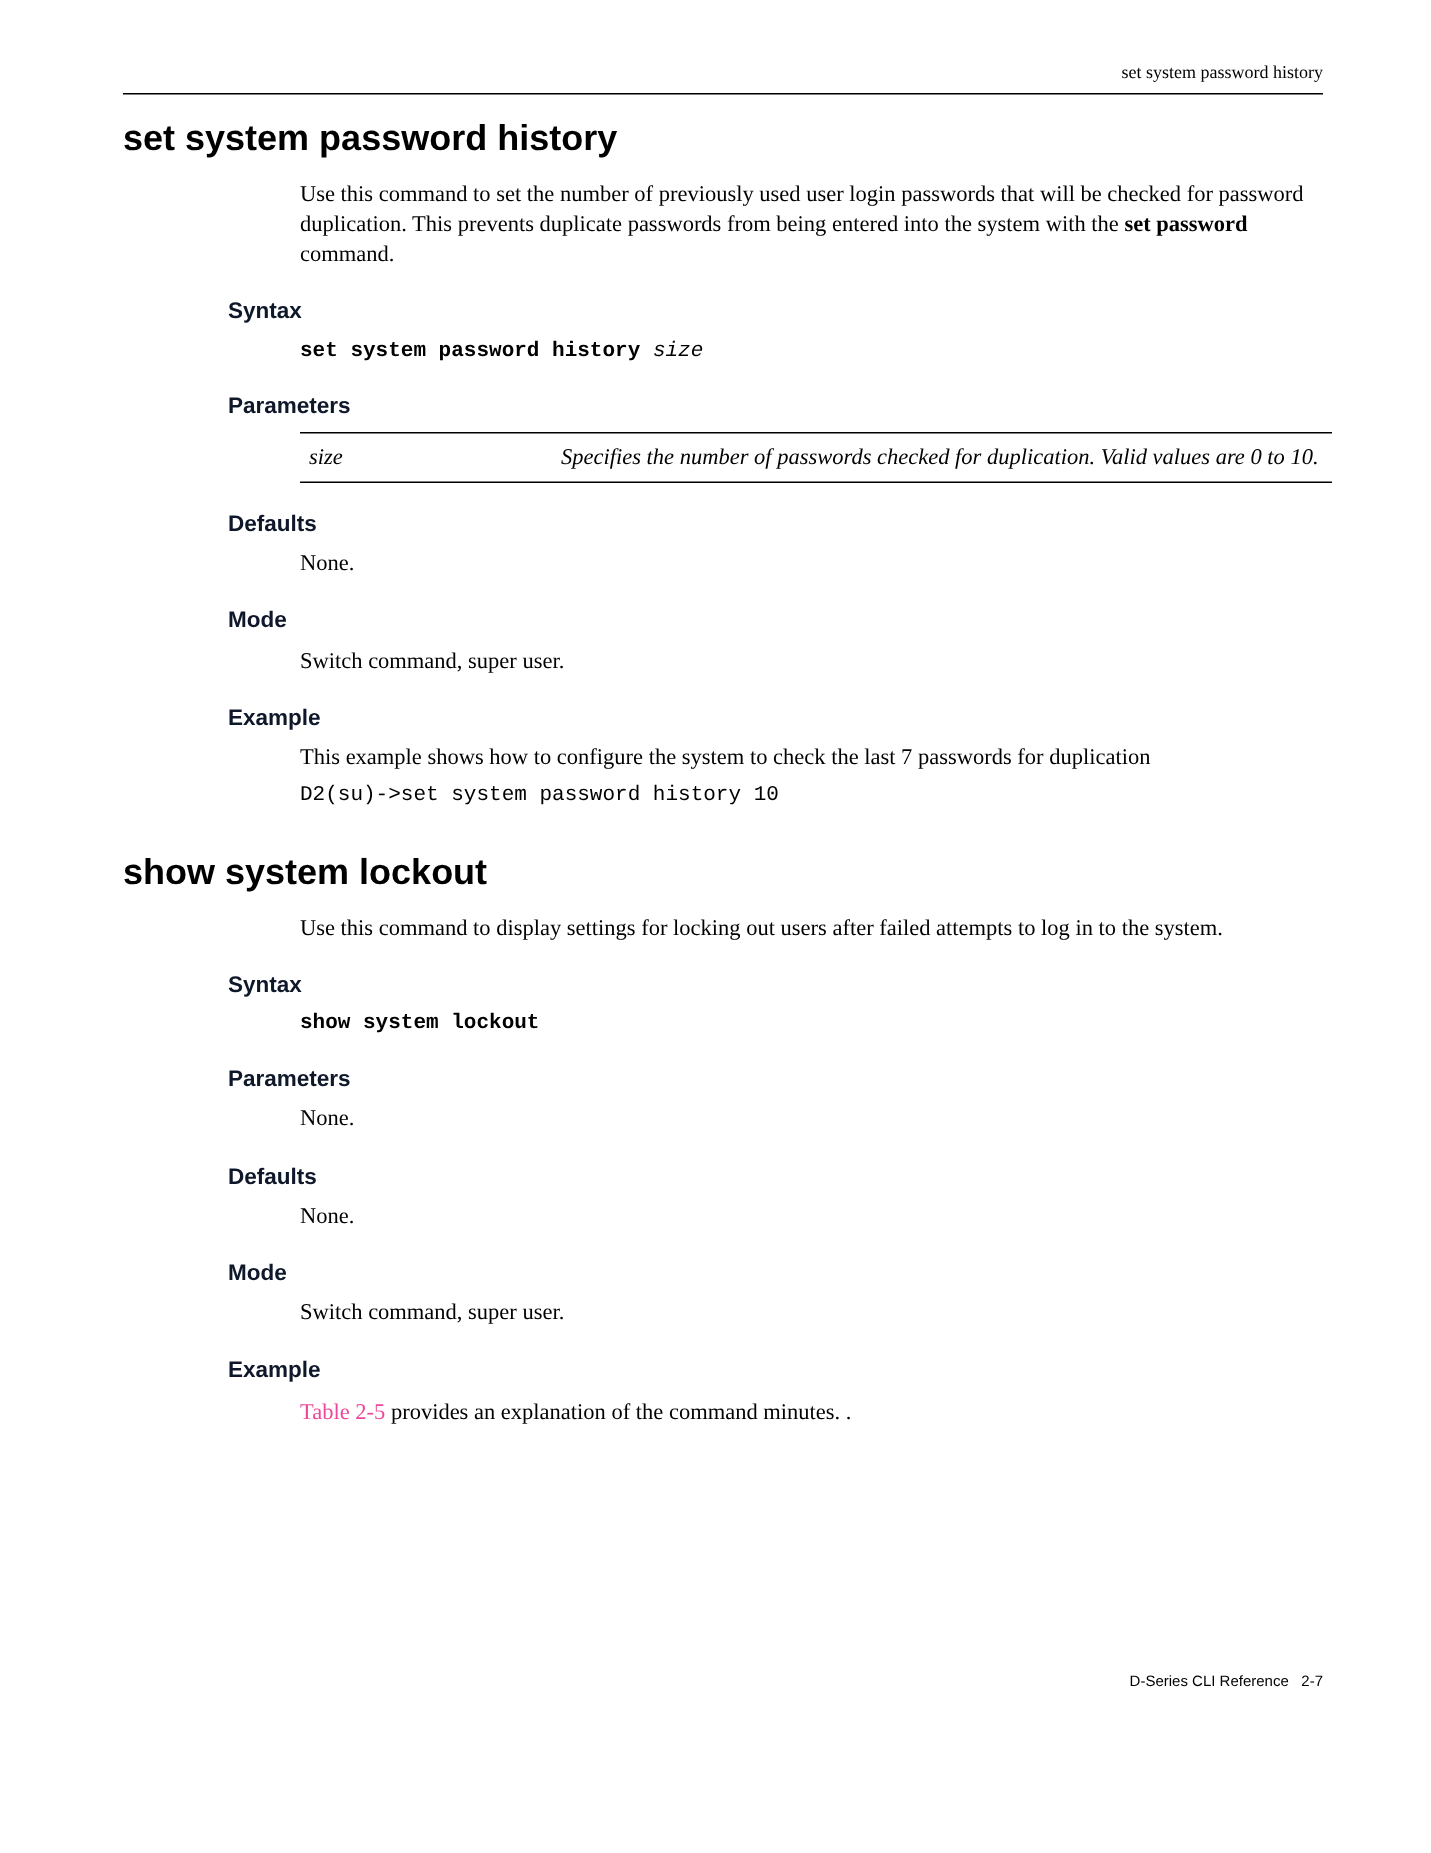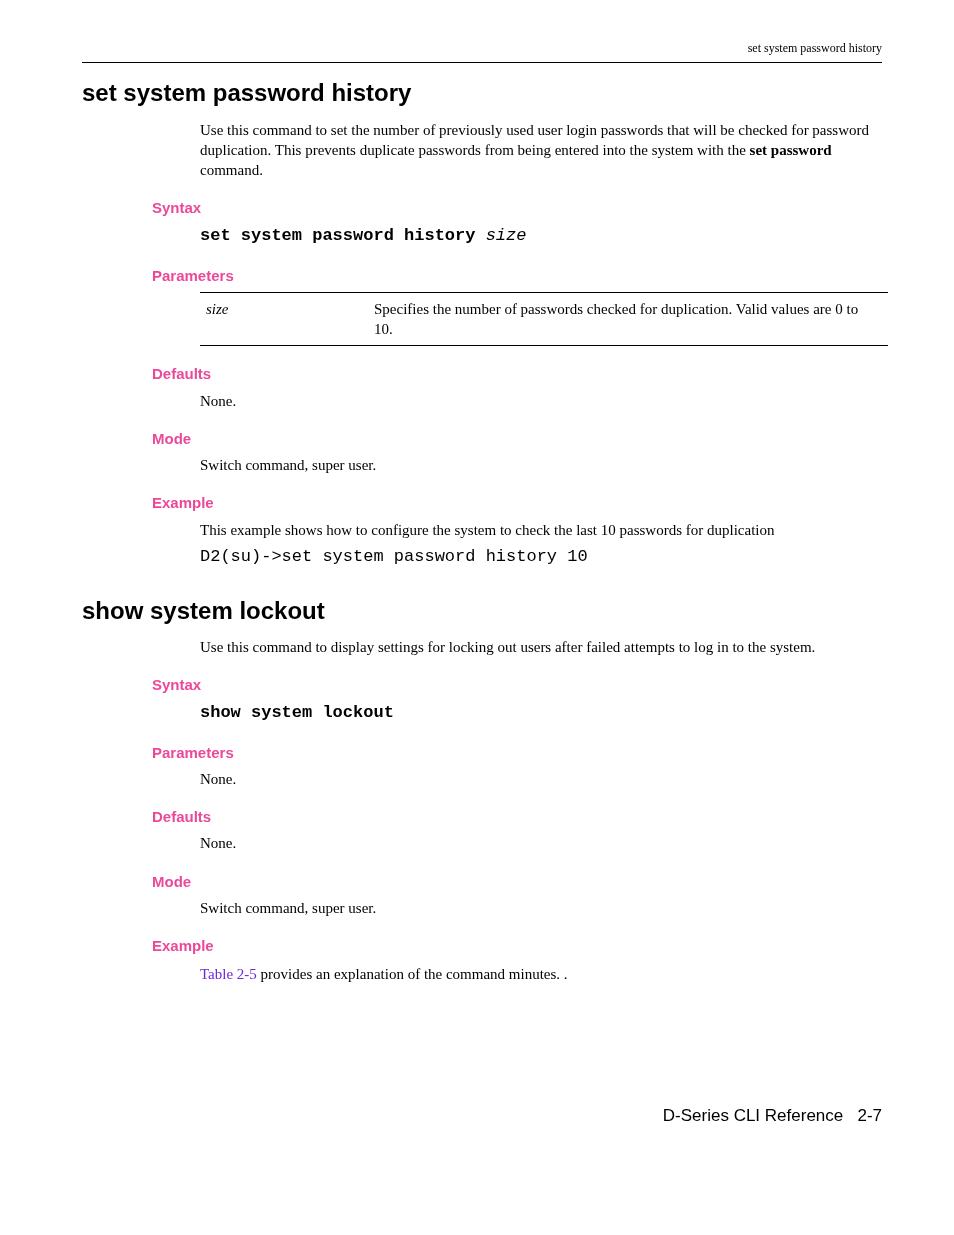--- a/index.html
+++ b/index.html
@@ -35,58 +35,59 @@
     font-size: 24px;
     color: #000;
     margin: 10px 0 10px 0;
   }
   .body-indent {
     margin-left: 118px;
   }
   .h2 {
     font-family: Helvetica, Arial, sans-serif;
     font-weight: bold;
-    color: #ec4899;
+    color: #0f172a;
     font-size: 15px;
     margin: 18px 0 6px 70px;
   }
   .code {
     font-family: "Courier New", Courier, monospace;
-    font-size: 17px;
+    font-size: 14px;
     white-space: pre;
   }
   .code-ital {
     font-style: italic;
     font-family: "Courier New", Courier, monospace;
   }
   .param-table {
     border-collapse: collapse;
     width: 688px;
     margin-top: 2px;
   }
   .param-table td {
     border-top: 1px solid #000;
     border-bottom: 1px solid #000;
     padding: 6px 8px 6px 0;
     vertical-align: top;
     font-size: 15px;
+    font-style: italic;
   }
   .param-table td.key {
     width: 160px;
     font-style: italic;
     padding-left: 6px;
   }
   .footer {
     position: absolute;
     right: 72px;
     bottom: 42px;
-    font-size: 17px;
+    font-size: 10px;
     font-family: Helvetica, Arial, sans-serif;
   }
-  .linkish { color: #6d28d9; }
+  .linkish { color: #ec4899; }
   p { margin: 4px 0; }
   .bold { font-weight: bold; }
   .tight-top { margin-top: 26px; }
 </style>
 </head>
 <body>
 
 <div class="page">
 
   <div class="running-head">set system password history</div>
@@ -120,21 +121,21 @@
       <p>None.</p>
     </div>
 
   <div class="h2">Mode</div>
   <div class="body-indent">
       <p>Switch command, super user.</p>
     </div>
 
   <div class="h2">Example</div>
   <div class="body-indent">
-    <p>This example shows how to configure the system to check the last 10 passwords for duplication</p>
+    <p>This example shows how to configure the system to check the last 7 passwords for duplication</p>
     <div class="code" style="margin-top:6px;">D2(su)-&gt;set system password history 10</div>
   </div>
 
   <div class="h1 tight-top">show system lockout</div>
 
   <div class="body-indent">
     <p>Use this command to display settings for locking out users after failed attempts to log in to the system.</p>
   </div>
 
   <div class="h2">Syntax</div>

